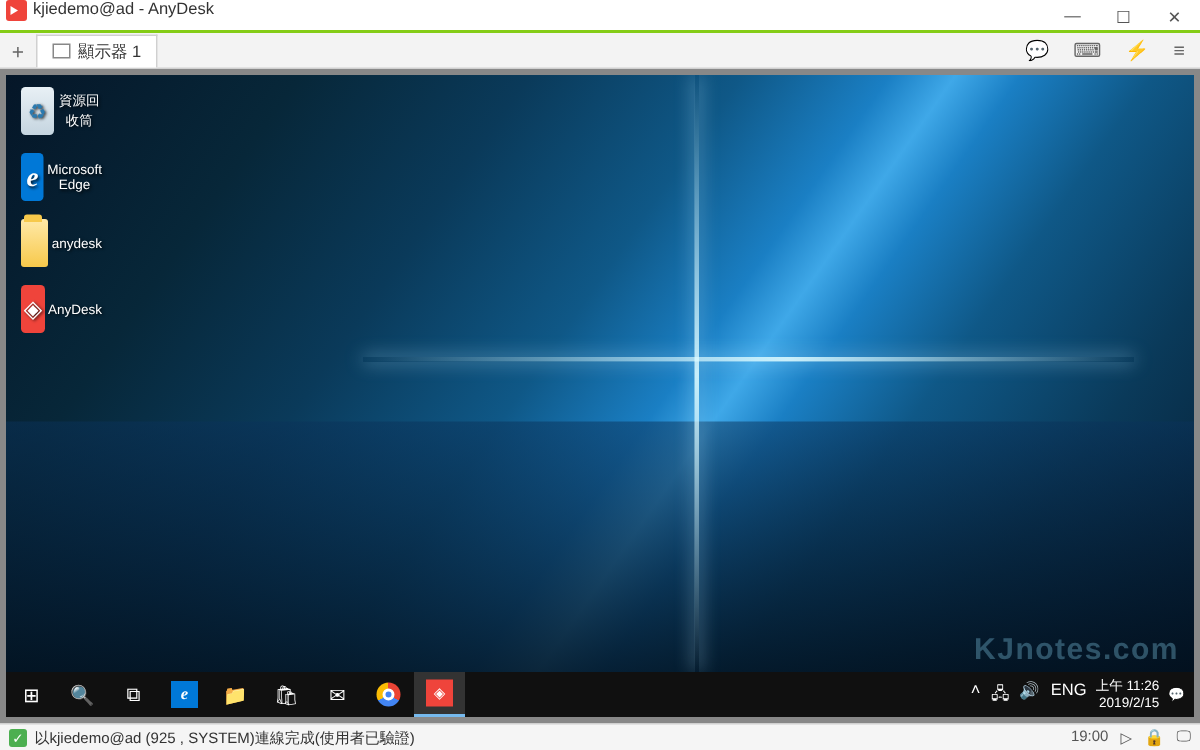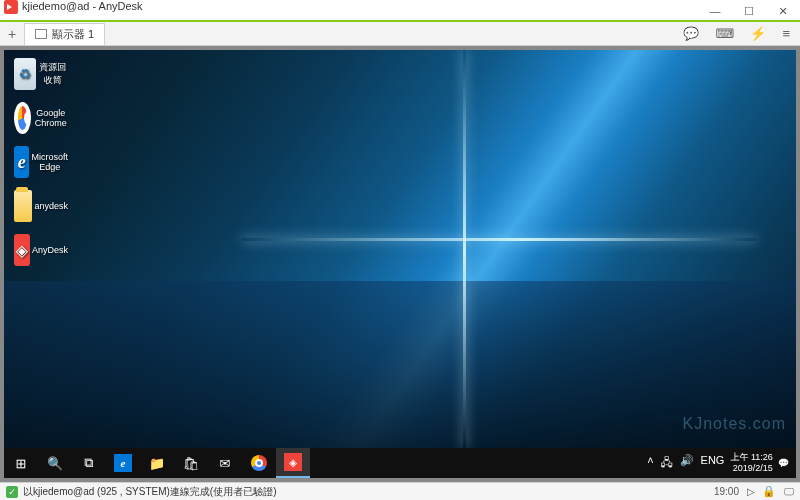--- a/index.html
+++ b/index.html
@@ -34,21 +34,21 @@
 .folder::before{content:"";position:absolute;top:-3px;left:2px;width:12px;height:5px;background:#f7c94b;border-radius:2px 2px 0 0}
 .anydesk-i{background:#ef443b;color:#fff}
 .anydesk-i::after{content:"◈";font-size:16px}
 .rtaskbar{position:absolute;left:0;right:0;bottom:0;height:30px;background:#101010;display:flex;align-items:center}
 .tb-item{width:34px;height:30px;display:flex;align-items:center;justify-content:center;color:#fff;font-size:13px}
 .tb-item.active{background:#333;border-bottom:2px solid #76b9ed}
 .start{font-size:13px}
 .tray{margin-left:auto;display:flex;align-items:center;color:#fff;font-size:9px;gap:6px;padding-right:6px}
 .tray-icons{display:flex;gap:7px;font-size:11px}
 .clock{display:flex;flex-direction:column;align-items:flex-end;line-height:1.2;font-size:9px}
-.watermark{position:absolute;right:10px;bottom:45px;color:rgba(130,200,230,.35);font-size:16px;font-weight:normal;letter-spacing:1px}
+.watermark{position:absolute;right:10px;bottom:33px;color:rgba(130,200,230,.35);font-size:20px;font-weight:bold;letter-spacing:1px}
 .statusbar{position:absolute;left:0;right:0;bottom:0;height:18px;background:#f5f5f5;border-top:1px solid #d0d0d0;display:flex;align-items:center;font-size:10px;color:#333;padding:0 6px}
 .status-check{width:12px;height:12px;background:#4caf50;border-radius:2px;margin-right:5px;display:flex;align-items:center;justify-content:center;color:#fff;font-size:9px}
 .status-right{margin-left:auto;display:flex;align-items:center;gap:8px;color:#555}
 .lock{font-size:11px}
 .edge-sm{width:18px;height:18px;background:#0078d7;color:#fff;font-family:Georgia;font-style:italic;font-weight:bold;font-size:11px;display:flex;align-items:center;justify-content:center}
 .chrome-sm{width:16px;height:16px;border-radius:50%;background:conic-gradient(#ea4335 0 120deg,#4285f4 120deg 240deg,#fbbc05 240deg);position:relative}
 .chrome-sm::after{content:"";position:absolute;inset:4px;background:#4285f4;border:2px solid #fff;border-radius:50%}
 .ad-sm{width:18px;height:18px;background:#ef443b;display:flex;align-items:center;justify-content:center;color:#fff;font-size:10px}
 </style>
 </head>
@@ -81,24 +81,20 @@
 <div class="viewport">
   <div class="remote">
     <div class="reflect"></div>
     <div class="light-v"></div>
     <div class="light-h"></div>
 
     <div class="desktop-icons">
       <div class="dicon">
         <div class="dicon-img recycle"></div>
         <span>資源回收筒</span>
-      </div>
-      <div class="dicon">
-        <div class="dicon-img chrome"></div>
-        <span>Google Chrome</span>
       </div>
       <div class="dicon">
         <div class="dicon-img edge">e</div>
         <span>Microsoft Edge</span>
       </div>
       <div class="dicon">
         <div class="dicon-img folder"></div>
         <span>anydesk</span>
       </div>
       <div class="dicon">

